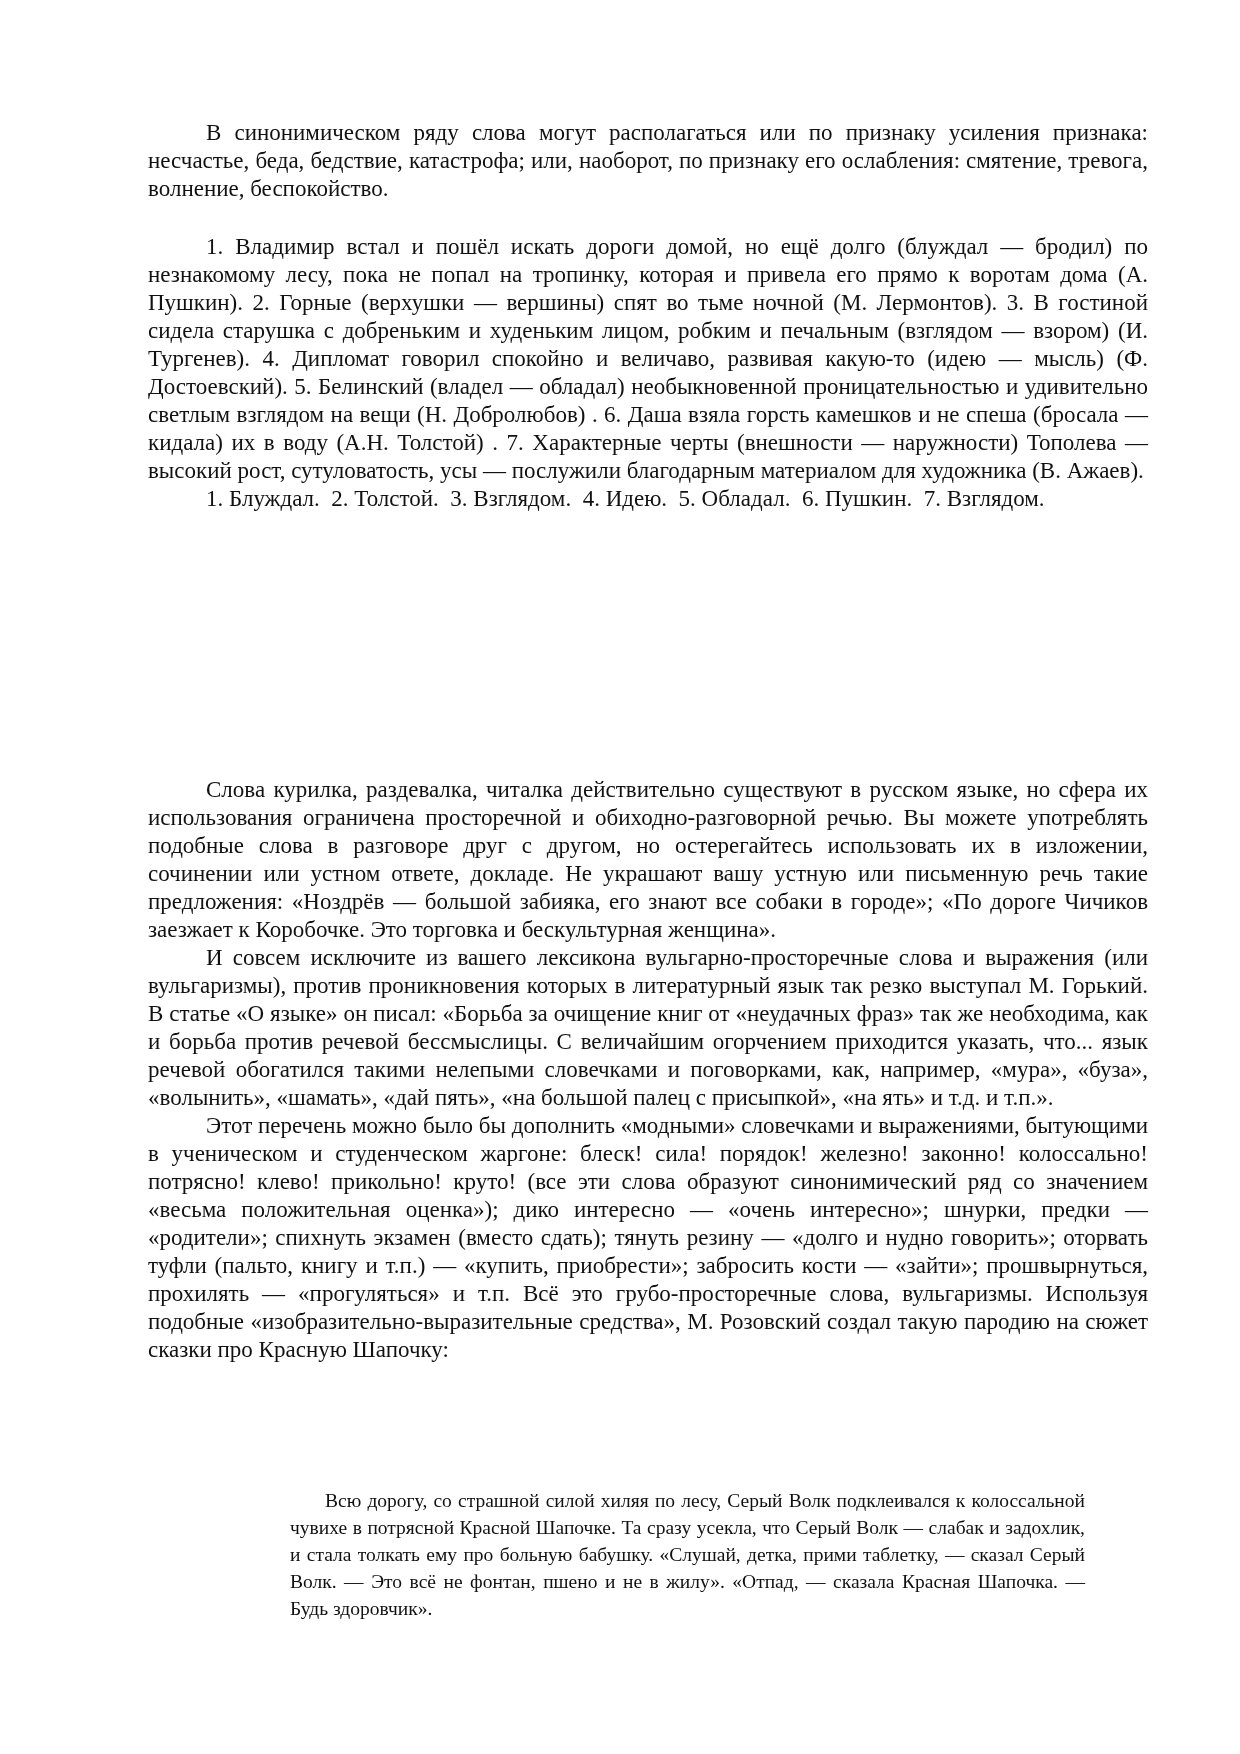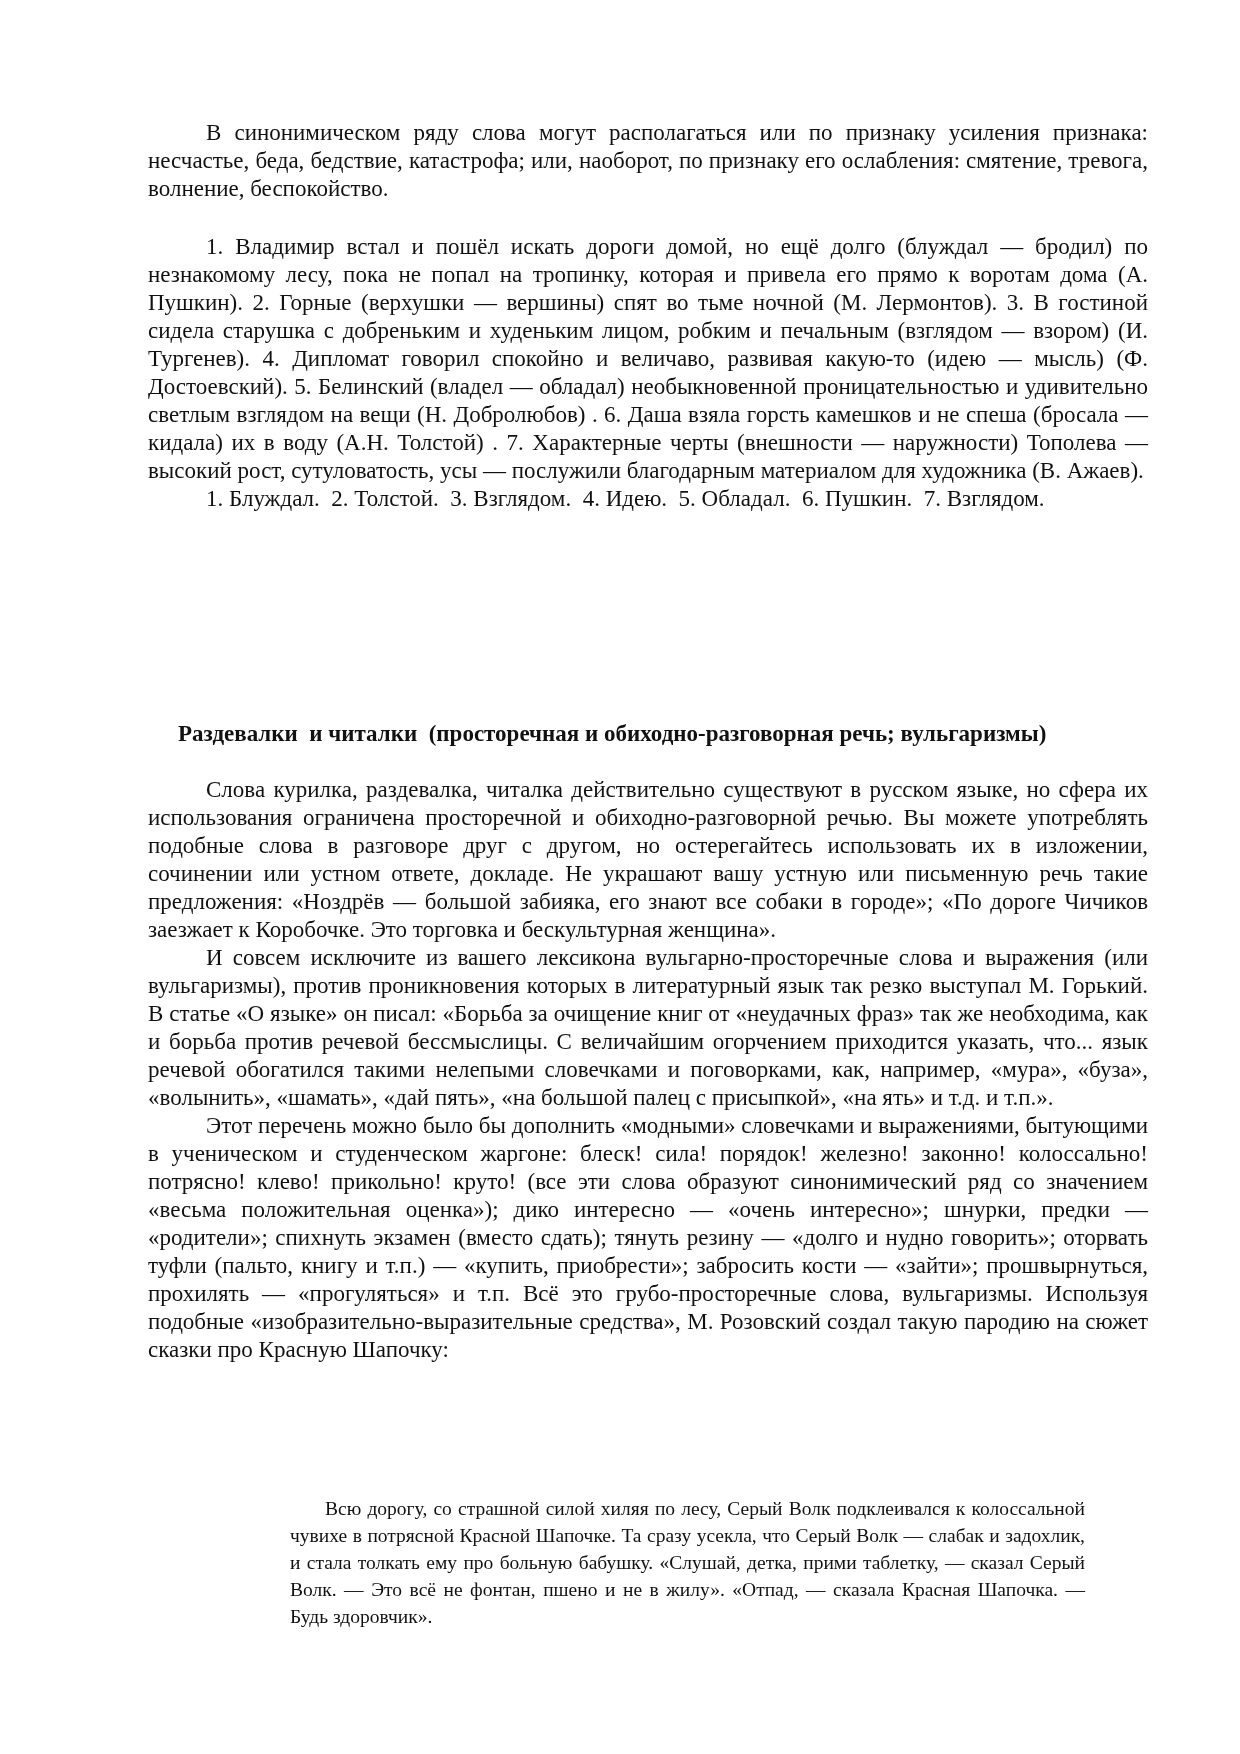--- a/index.html
+++ b/index.html
@@ -18,41 +18,40 @@
   .block1 { top: 119px; }
   .block2 { top: 233px; }
   .answers { text-indent: 58px; }
   .section-title { position: absolute; top: 720px; left: 178px; width: 980px; font-weight: bold; font-size: 23px; }
   .section-title .i { font-weight: bold; }
   .block3 { top: 776px; }
   .quote {
     position: absolute; top: 1487px; left: 290px; width: 795px;
     font-size: 19.5px; line-height: 27px; text-align: justify;
   }
-  .quote p { text-indent: 35px; margin-top: 8px; }
+  .quote p { text-indent: 35px; }
 </style>
 </head>
 <body>
 
 <div class="page">
 
   <div class="col block1">
     <p>
       <span>В синонимическом ряду слова могут располагаться или по признаку усиления признака: </span><span class="i">несчастье, беда, бедствие, катастрофа;</span><span>  или, наоборот, по признаку его ослабления: </span><span class="i">смятение, тревога, волнение, беспокойство.</span>
     </p>
   </div>
 
   <div class="col block2">
     <p>
       <span>1. Владимир встал и пошёл искать дороги домой, но ещё долго </span><span class="i">(блуждал — бродил)</span><span>  по незнакомому лесу, пока не попал на тропинку, которая и привела его прямо к воротам дома </span><span class="i">(А. Пушкин).</span><span>  2. Горные </span><span class="i">(верхушки — вершины)</span><span>  спят во тьме ночной </span><span class="i">(М. Лермонтов).</span><span>  3. В гостиной сидела старушка с добреньким и худеньким лицом, робким и печальным </span><span class="i">(взглядом — взором)</span><span> </span><span class="i">(И. Тургенев).</span><span>  4. Дипломат говорил спокойно и величаво, развивая какую-то </span><span class="i">(идею — мысль)</span><span> </span><span class="i">(Ф. Достоевский).</span><span>  5. Белинский </span><span class="i">(владел — обладал)</span><span> необыкновенной проницательностью и удивительно светлым взглядом на вещи </span><span class="i">(Н. Добролюбов)</span><span> . 6. Даша взяла горсть камешков и не спеша </span><span class="i">(бросала — кидала)</span><span>  их в воду </span><span class="i">(А.Н. Толстой)</span><span> . 7. Характерные черты </span><span class="i">(внешности — наружности)</span><span>  Тополева — высокий рост, сутуловатость, усы — послужили благодарным материалом для художника </span><span class="i">(В. Ажаев).</span>
     </p>
     <p class="answers" style="white-space: pre;"><span>1. </span><span class="i">Блуждал.</span><span>  2. </span><span class="i">Толстой.</span><span>  3. </span><span class="i">Взглядом.</span><span>  4. </span><span class="i">Идею.</span><span>  5. </span><span class="i">Обладал.</span><span>  6. </span><span class="i">Пушкин.</span><span>  7. </span><span class="i">Взглядом.</span></p>
   </div>
 
-  <div class="section-title"><span class="i">Раздевалки</span><span style="white-space:pre;">  и </span><span class="i">читалки</span><span style="white-space:pre;">  (просторечная и обиходно-разговорная речь; вульгаризмы)</span></div>
 
   <div class="col block3">
     <p><span>Слова </span><span class="i">курилка, раздевалка, читалка</span><span>  действительно существуют в русском языке, но сфера их использования ограничена </span><span class="b">просторечной</span><span>  и </span><span class="b">обиходно-разговорной речью.</span><span> Вы можете употреблять подобные слова в разговоре друг с другом, но остерегайтесь использовать их в изложении, сочинении или устном ответе, докладе. Не украшают вашу устную или письменную речь такие предложения: «Ноздрёв — большой забияка, его знают все собаки в городе»; «По дороге Чичиков заезжает к Коробочке. Это торговка и бескультурная женщина».</span></p>
     <p><span>И совсем исключите из вашего лексикона вульгарно-просторечные слова и выражения (или </span><span class="b">вульгаризмы),</span><span>  против проникновения которых в литературный язык так резко выступал М. Горький. В статье «О языке» он писал: «Борьба за очищение книг от «неудачных фраз» так же необходима, как и борьба против речевой бессмыслицы. С величайшим огорчением приходится указать, что... язык речевой обогатился такими нелепыми словечками и поговорками, как, например, «мура», «буза», «волынить», «шамать», «дай пять», «на большой палец с присыпкой», «на ять» и т.д. и т.п.».</span></p>
     <p><span>Этот перечень можно было бы дополнить «модными» словечками и выражениями, бытующими в ученическом и студенческом жаргоне: </span><span class="i">блеск! сила! порядок! железно! законно! колоссально! потрясно! клево! прикольно! круто!</span><span>  (все эти слова образуют синонимический ряд со значением «весьма положительная оценка»); </span><span class="i">дико интересно</span><span> — «очень интересно»; </span><span class="i">шнурки, предки</span><span>  — «родители»; </span><span class="i">спихнуть экзамен</span><span>  (вместо </span><span class="i">сдать);</span><span> </span><span class="i">тянуть резину</span><span> —  «долго и нудно говорить»; </span><span class="i">оторвать туфли (пальто, книгу</span><span>  и т.п.) — «купить, приобрести»; </span><span class="i">забросить кости</span><span> —   «зайти»; </span><span class="i">прошвырнуться, прохилять</span><span> — «прогуляться» и т.п. Всё это грубо-просторечные слова, вульгаризмы. Используя подобные «изобразительно-выразительные средства», М. Розовский создал такую пародию на сюжет сказки про Красную Шапочку:</span></p>
   </div>
 
   <div class="quote">
     <p>Всю дорогу, со страшной силой хиляя по лесу, Серый Волк подклеивался к колоссальной чувихе в потрясной Красной Шапочке. Та сразу усекла, что Серый Волк — слабак и задохлик, и стала толкать ему про больную бабушку. «Слушай, детка, прими таблетку, — сказал Серый Волк. — Это всё не фонтан, пшено и не в жилу». «Отпад, — сказала Красная Шапочка. — Будь здоровчик».</p>
   </div>

